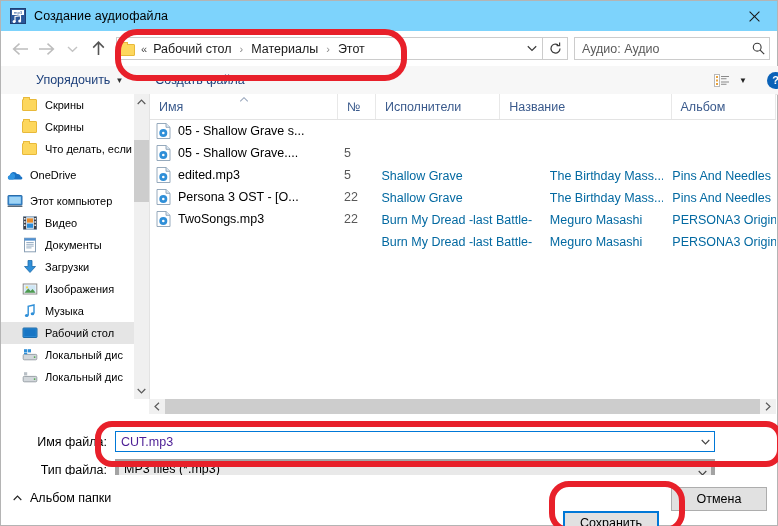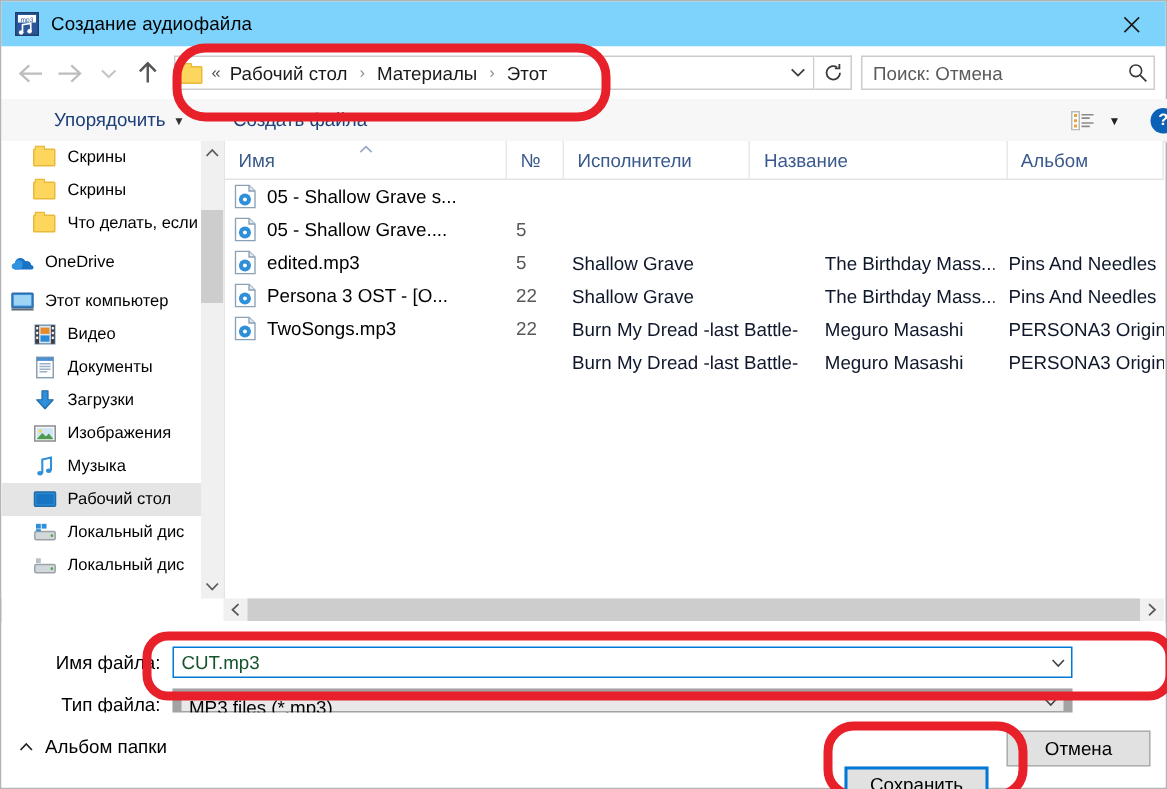--- a/index.html
+++ b/index.html
@@ -166,21 +166,21 @@
   .rows { position: relative; }
   .row {
     height: 22px; display: flex; align-items: center; box-sizing: border-box;
   }
   .cell {
     height: 22px; display: flex; align-items: center; box-sizing: border-box;
     padding-left: 9px; white-space: nowrap; overflow: hidden; font-size: 12.5px;
   }
   .cell.name { color: #000; padding-left: 6px; }
   .cell.num { color: #585858; }
-  .cell.dim { color: #0f172a; margin-top: 45px; }
+  .cell.dim { color: #0369a1; margin-top: 45px; }
   .mp3ico { width: 15px; height: 16px; margin-right: 7px; flex: none; position: relative; }
 
   
   .hscroll {
     position: absolute; left: 148px; bottom: 0; right: 1px; height: 15px;
     background: #f0f0f0; display: flex; align-items: center;
   }
   .hscroll .harrow {
     width: 16px; height: 15px; display: flex; align-items: center; justify-content: center;
     color: #5a5a5a; font-size: 9px; flex: none;
@@ -193,28 +193,28 @@
   }
   .formrow { position: absolute; left: 0; display: flex; align-items: center; }
   .flabel {
     width: 114px; text-align: right; font-size: 12.5px; color: #000;
     padding-right: 8px; box-sizing: border-box; white-space: nowrap;
   }
   .fname-input {
     width: 600px; height: 21px; border: 1px solid #0078d7; background: #fff;
     box-sizing: border-box; display: flex; align-items: center;
   }
-  .fname-input .val { flex: 1; padding-left: 5px; font-size: 12.5px; color: #14532d; }
+  .fname-input .val { flex: 1; padding-left: 5px; font-size: 12.5px; color: #4c1d95; }
   .fname-input .caret-box {
     width: 17px; display: flex; align-items: center; justify-content: center;
     color: #333; font-size: 8px;
   }
   .ftype-input {
-    width: 600px; height: 21px; border: 6px solid #a3a3a3; background: #e9e9e9;
-    box-sizing: border-box; display: flex; align-items: flex-start;
+    width: 600px; height: 21px; border: 4px solid #a3a3a3; background: #e9e9e9;
+    box-sizing: border-box; display: flex; align-items: flex-end;
   }
   .ftype-input .val { flex: 1; padding-left: 5px; font-size: 12.5px; color: #000; }
   .ftype-input .caret-box {
     width: 17px; display: flex; align-items: center; justify-content: center;
     color: #333; font-size: 8px;
   }
 
   
   .footer {
     position: absolute; left: 0; bottom: 0; width: 776px; height: 50px; background: #ffffff;
@@ -319,21 +319,21 @@
     </div>
 
     <div class="refresh-btn">
       <svg width="13" height="13" viewBox="0 0 13 13">
         <path d="M11 6.5 A4.5 4.5 0 1 1 9.0 2.8" stroke="#3a3a3a" stroke-width="1.2" fill="none"></path>
         <path d="M10.6 0.6 L10.6 3.6 L7.6 3.6" stroke="#3a3a3a" stroke-width="1.2" fill="none"></path>
       </svg>
     </div>
 
     <div class="searchbox">
-      <span class="search-text">Поиск: Отмена</span>
+      <span class="search-text">Аудио: Аудио</span>
       <span class="search-ico">
         <svg width="13" height="13" viewBox="0 0 13 13">
           <circle cx="5.2" cy="5.2" r="3.9" stroke="#3a3a3a" stroke-width="1.1" fill="none"></circle>
           <path d="M8.2 8.2 L12.2 12.2" stroke="#3a3a3a" stroke-width="1.2"></path>
         </svg>
       </span>
     </div>
   </div>
 
   <div class="toolbar">

